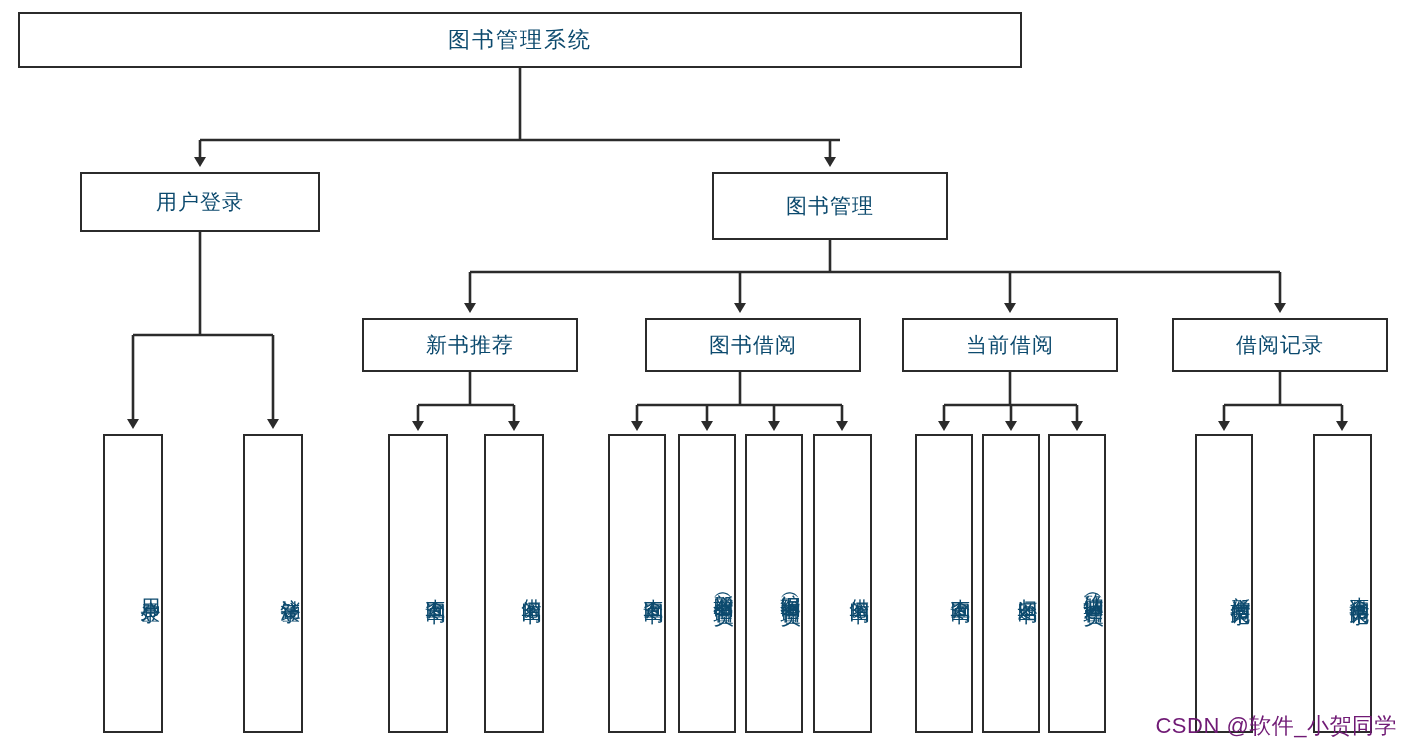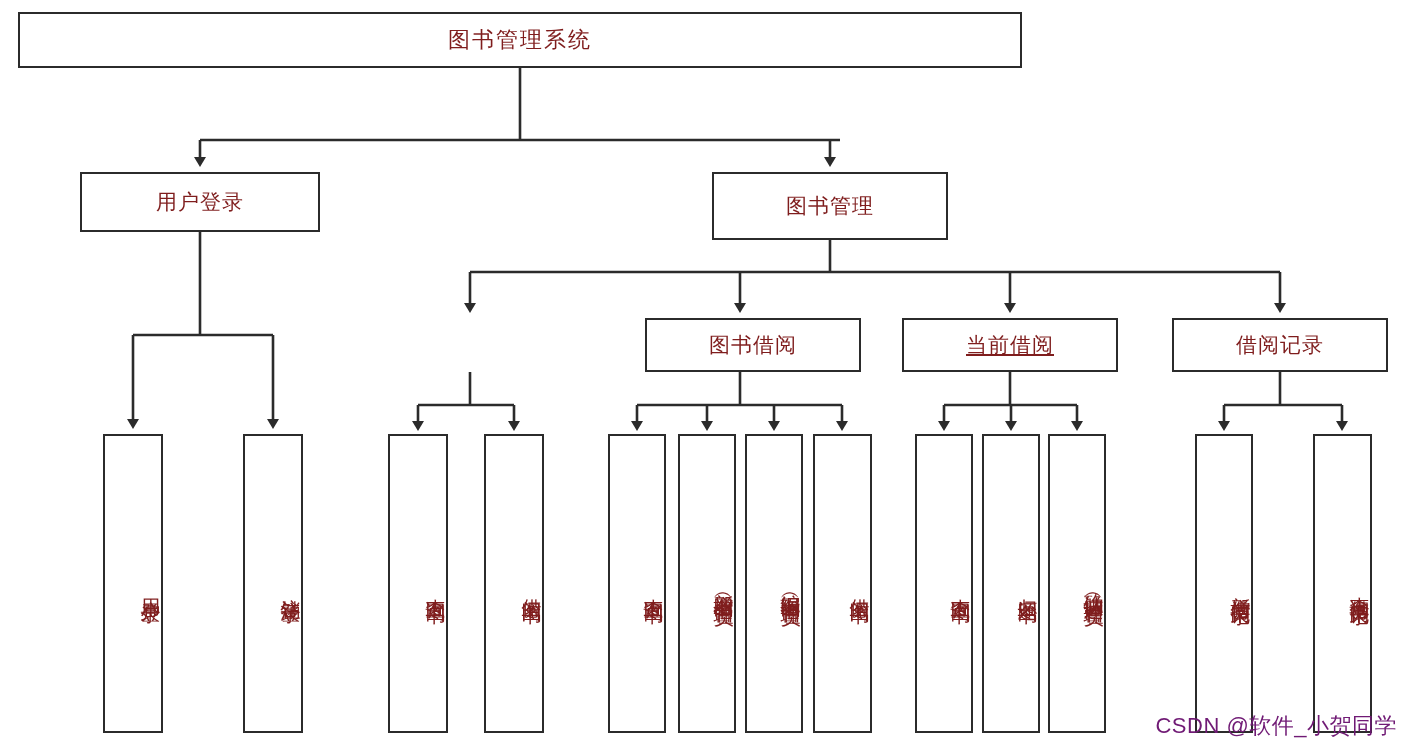--- a/index.html
+++ b/index.html
@@ -26,21 +26,21 @@
     pointer-events: none;
   }
   .node {
     position: absolute;
     box-sizing: border-box;
     border: 2.5px solid #2b2b2b;
     background: #ffffff;
     display: flex;
     align-items: center;
     justify-content: center;
-    color: #7f1d1d;
+    color: #0c4a6e;
   }
   .node.h {
     font-size: 21px;
     line-height: 1.2;
     letter-spacing: 1px;
     text-align: center;
   }
   .node.root {
     font-size: 22px;
     letter-spacing: 2px;
@@ -129,24 +129,27 @@
     <span>图书管理系统</span>
   </div>
 
   <div class="node h" style="left:80px; top:172px; width:240px; height:60px;">
     <span>用户登录</span>
   </div>
   <div class="node h" style="left:712px; top:172px; width:236px; height:68px;">
     <span>图书管理</span>
   </div>
 
+  <div class="node h" style="left:362px; top:318px; width:216px; height:54px;">
+    <span>新书推荐</span>
+  </div>
   <div class="node h" style="left:632px; top:318px; width:216px; height:54px;margin-left:13px;">
     <span>图书借阅</span>
   </div>
-  <div class="node h" style="left:902px; top:318px; width:216px; height:54px;text-decoration:underline;">
+  <div class="node h" style="left:902px; top:318px; width:216px; height:54px;">
     <span>当前借阅</span>
   </div>
   <div class="node h" style="left:1172px; top:318px; width:216px; height:54px;text-align:right;">
     <span>借阅记录</span>
   </div>
 
   <div class="node v" style="left:103px; top:434px; width:60px; height:299px;">
     <span>用户登录</span>
   </div>
   <div class="node v" style="left:243px; top:434px; width:60px; height:299px;">

